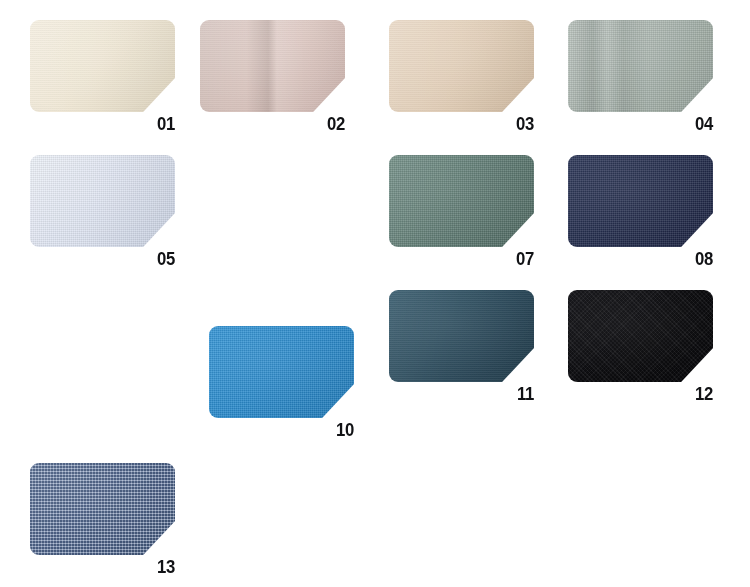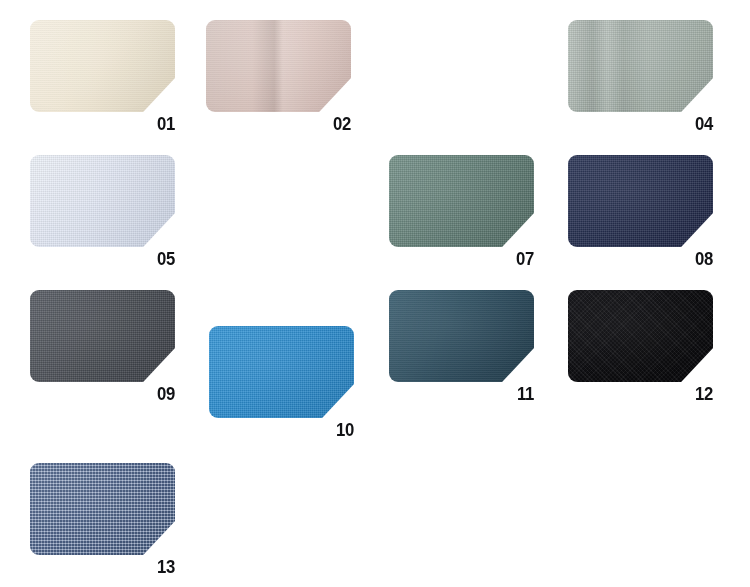--- a/index.html
+++ b/index.html
@@ -113,29 +113,38 @@
 <div id="swatch-grid">
     <div class="swatch-cell" style="left: 30px; top: 20px;">
       <div class="swatch-chip" style="width: 145px; height: 92px; border-radius: 9px;">
         <div class="chip-base" style="background: linear-gradient(135deg, rgb(244, 238, 224) 0%, rgb(239, 231, 213) 48%, rgb(226, 216, 194) 100%);"></div>
         <div class="crease crease-soft"></div>
         <div class="tex tex-smooth"></div>
         <div class="vign"></div>
       </div>
       <div class="swatch-label" style="width: 145px; color: rgb(17, 18, 21);">01</div>
     </div>
-    <div class="swatch-cell" style="left: 206px; top: 20px;">
+    <div class="swatch-cell" style="left: 200px; top: 20px;">
       <div class="swatch-chip" style="width: 145px; height: 92px; border-radius: 9px;">
         <div class="chip-base" style="background: linear-gradient(135deg, rgb(230, 214, 209) 0%, rgb(221, 200, 194) 48%, rgb(203, 179, 173) 100%);"></div>
         <div class="crease crease-mid"></div>
         <div class="tex tex-smooth"></div>
         <div class="vign"></div>
       </div>
       <div class="swatch-label" style="width: 145px; color: rgb(17, 18, 21);">02</div>
     </div>
+    <div class="swatch-cell" style="left: 389px; top: 20px;">
+      <div class="swatch-chip" style="width: 145px; height: 92px; border-radius: 9px;">
+        <div class="chip-base" style="background: linear-gradient(135deg, rgb(234, 218, 199) 0%, rgb(226, 207, 185) 48%, rgb(211, 189, 164) 100%);"></div>
+        <div class="crease crease-soft"></div>
+        <div class="tex tex-smooth"></div>
+        <div class="vign"></div>
+      </div>
+      <div class="swatch-label" style="width: 145px; color: rgb(17, 18, 21);">03</div>
+    </div>
     <div class="swatch-cell" style="left: 568px; top: 20px;">
       <div class="swatch-chip" style="width: 145px; height: 92px; border-radius: 9px;">
         <div class="chip-base" style="background: linear-gradient(135deg, rgb(182, 192, 186) 0%, rgb(166, 178, 171) 48%, rgb(148, 161, 153) 100%);"></div>
         <div class="crease crease-left"></div>
         <div class="tex tex-weave"></div>
         <div class="vign"></div>
       </div>
       <div class="swatch-label" style="width: 145px; color: rgb(17, 18, 21);">04</div>
     </div>
     <div class="swatch-cell" style="left: 30px; top: 155px;">
@@ -157,29 +166,20 @@
       <div class="swatch-label" style="width: 145px; color: rgb(17, 18, 21);">07</div>
     </div>
     <div class="swatch-cell" style="left: 568px; top: 155px;">
       <div class="swatch-chip" style="width: 145px; height: 92px; border-radius: 9px;">
         <div class="chip-base" style="background: linear-gradient(135deg, rgb(45, 55, 88) 0%, rgb(35, 44, 76) 48%, rgb(26, 34, 64) 100%);"></div>
         <div class="crease crease-none"></div>
         <div class="tex tex-weave"></div>
         <div class="vign"></div>
       </div>
       <div class="swatch-label" style="width: 145px; color: rgb(17, 18, 21);">08</div>
-    </div>
-    <div class="swatch-cell" style="left: 30px; top: 290px;">
-      <div class="swatch-chip" style="width: 145px; height: 92px; border-radius: 9px;">
-        <div class="chip-base" style="background: linear-gradient(135deg, rgb(77, 82, 90) 0%, rgb(67, 71, 78) 48%, rgb(57, 61, 68) 100%);"></div>
-        <div class="crease crease-soft"></div>
-        <div class="tex tex-weave"></div>
-        <div class="vign"></div>
-      </div>
-      <div class="swatch-label" style="width: 145px; color: rgb(17, 18, 21);">09</div>
     </div>
     <div class="swatch-cell" style="left: 209px; top: 290px; margin-top: 36px;">
       <div class="swatch-chip" style="width: 145px; height: 92px; border-radius: 9px;">
         <div class="chip-base" style="background: linear-gradient(135deg, rgb(55, 150, 214) 0%, rgb(42, 138, 203) 48%, rgb(33, 121, 182) 100%);"></div>
         <div class="crease crease-none"></div>
         <div class="tex tex-weave"></div>
         <div class="vign"></div>
       </div>
       <div class="swatch-label" style="width: 145px; color: rgb(17, 18, 21);">10</div>
     </div>

